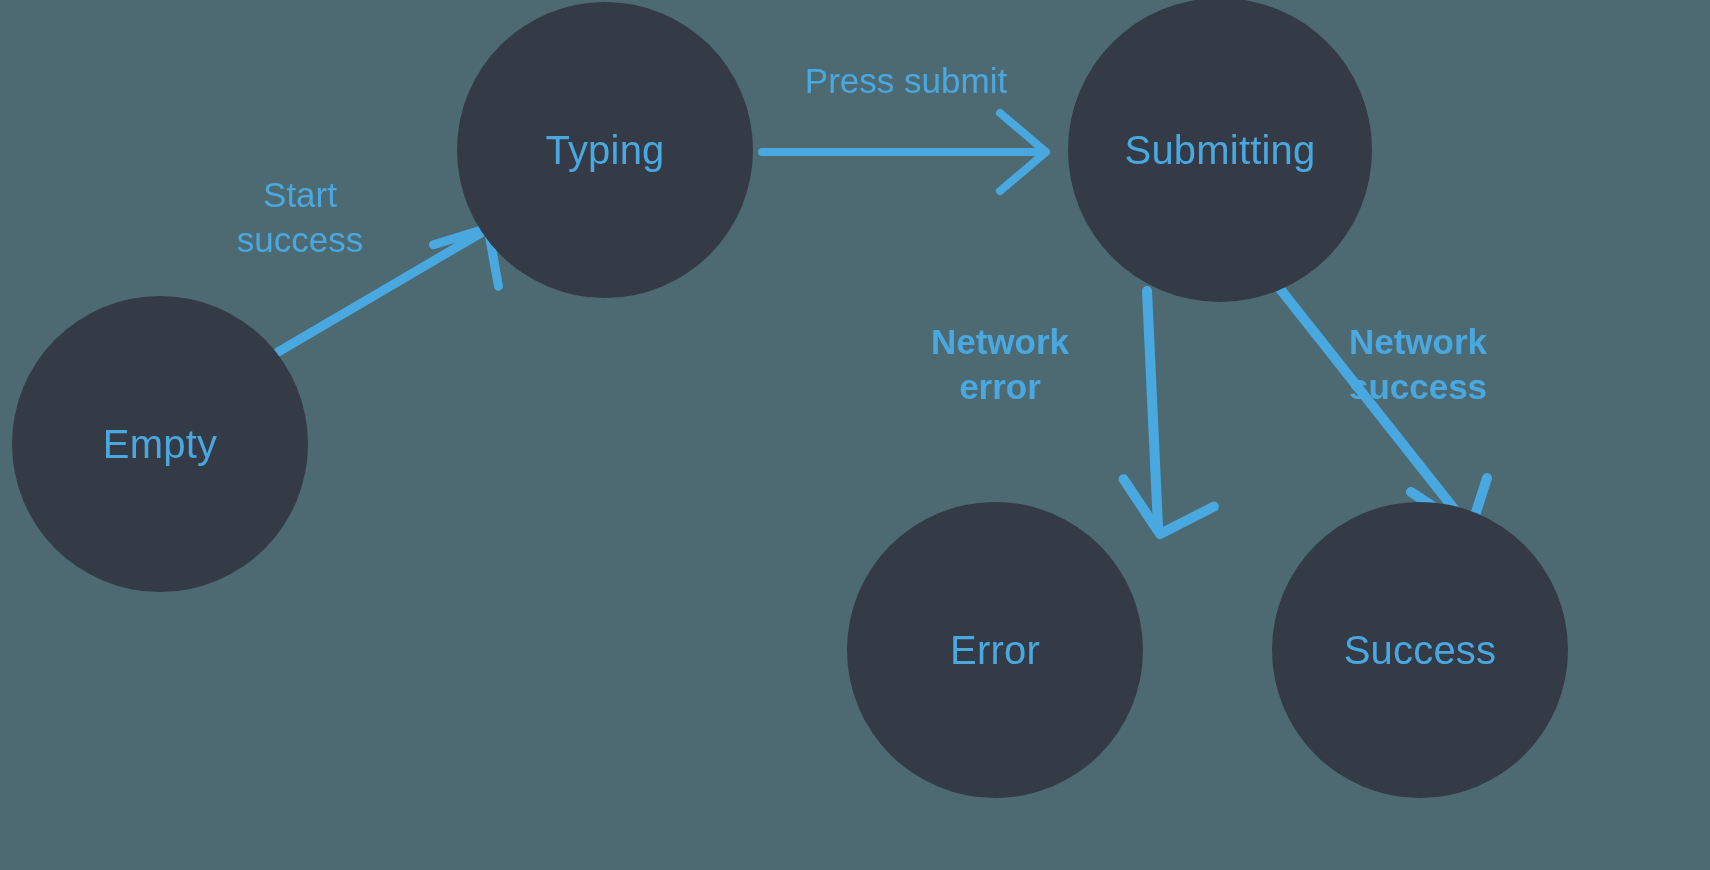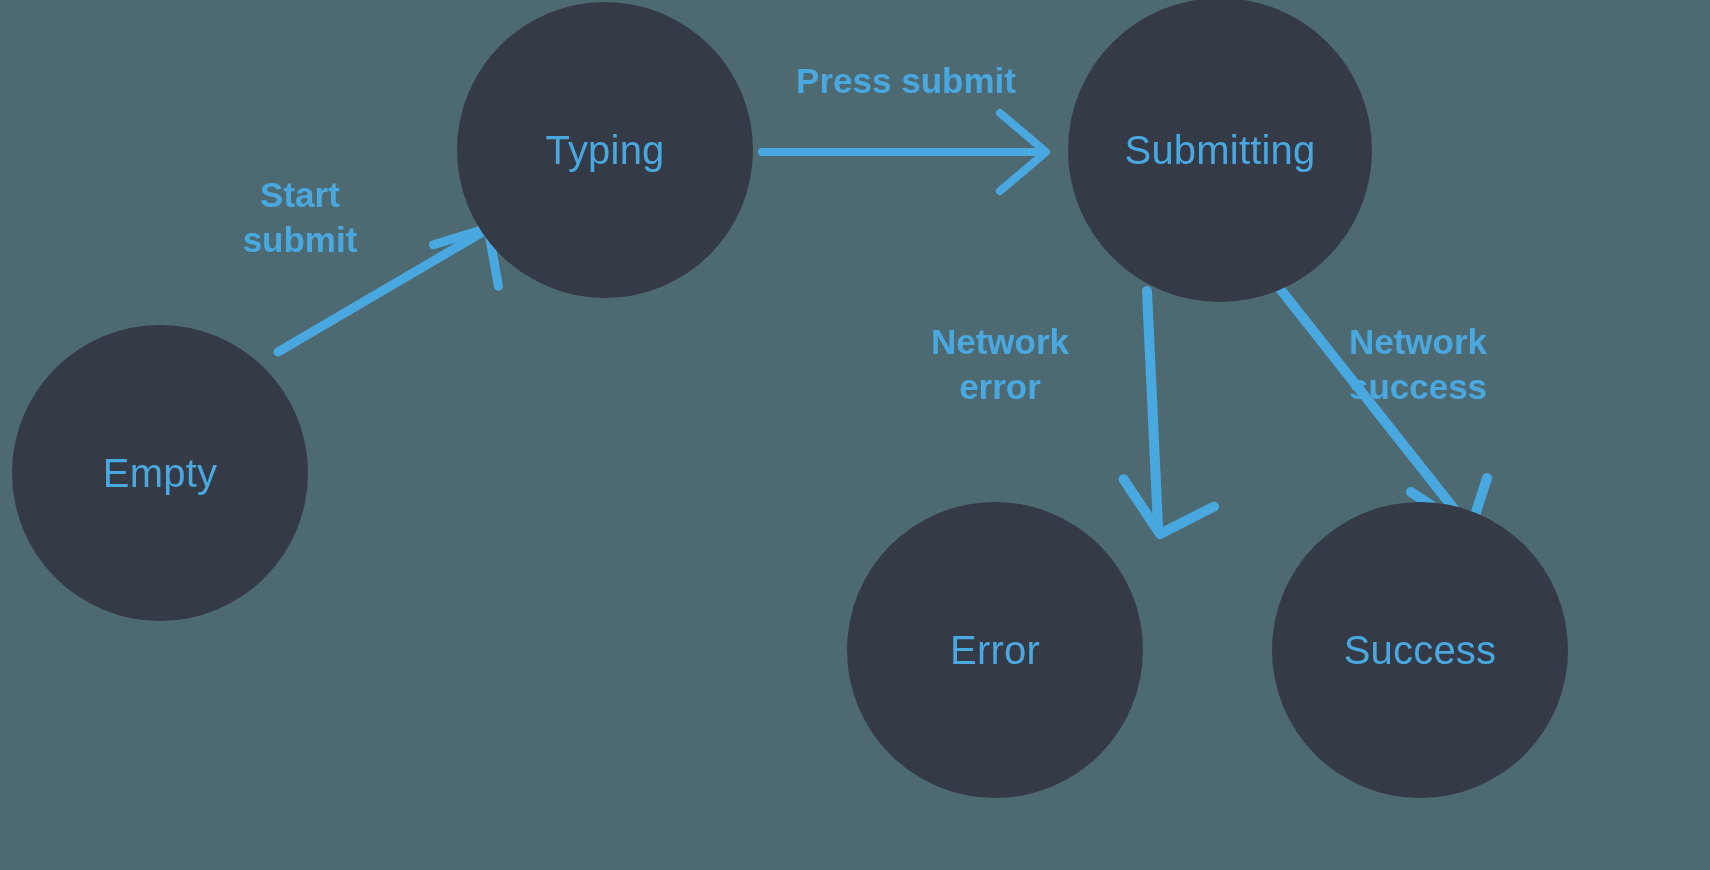--- a/index.html
+++ b/index.html
@@ -48,21 +48,21 @@
     position: absolute;
     color: #4aa8e0;
     font-size: 35px;
     font-weight: 700;
     line-height: 1.28;
     text-align: center;
     white-space: pre-line;
     transform: translate(-50%, -50%);
   }
   .edge-label.bold {
-    font-weight: 700;
+    font-weight: 400;
   }
 </style>
 </head>
 <body>
 
 <div id="diagram-root">
 
   <svg id="diagram-svg" viewBox="0 0 1710 870">
 
     <g>
@@ -79,42 +79,42 @@
       <line x1="1147" y1="291" x2="1158" y2="527" stroke="#4aa8e0" stroke-width="10" stroke-linecap="round"></line>
       <path d="M 1113 488 L 1160 534 L 1207 496" fill="none" stroke="#4aa8e0" stroke-width="10" stroke-linecap="round" stroke-linejoin="round" transform="rotate(12 1160 534)"></path>
     </g>
 
     <g>
       <line x1="1277" y1="285" x2="1466" y2="524" stroke="#4aa8e0" stroke-width="10" stroke-linecap="round"></line>
       <path d="M 1411 492 L 1470 531 L 1487 478" fill="none" stroke="#4aa8e0" stroke-width="10" stroke-linecap="round" stroke-linejoin="round"></path>
     </g>
   </svg>
 
-  <div class="state-node" style="left:12px; top:325px; width:296px; height:296px;">
+  <div class="state-node" style="left:12px; top:296px; width:296px; height:296px;">
     <span class="state-label">Empty</span>
   </div>
 
   <div class="state-node" style="left:457px; top:2px; width:296px; height:296px;">
     <span class="state-label">Typing</span>
   </div>
 
   <div class="state-node" style="left:1068px; top:-2px; width:304px; height:304px;">
     <span class="state-label">Submitting</span>
   </div>
 
   <div class="state-node" style="left:847px; top:502px; width:296px; height:296px;">
     <span class="state-label">Error</span>
   </div>
 
   <div class="state-node" style="left:1272px; top:502px; width:296px; height:296px;">
     <span class="state-label">Success</span>
   </div>
 
   <div class="edge-label bold" style="left:300px; top:218px;">Start
-submit</div>
+success</div>
 
   <div class="edge-label bold" style="left:906px; top:81px;">Press submit</div>
 
   <div class="edge-label" style="left:1000px; top:365px;">Network
 error</div>
 
   <div class="edge-label" style="left:1418px; top:365px;">Network
 success</div>
 
 </div>

